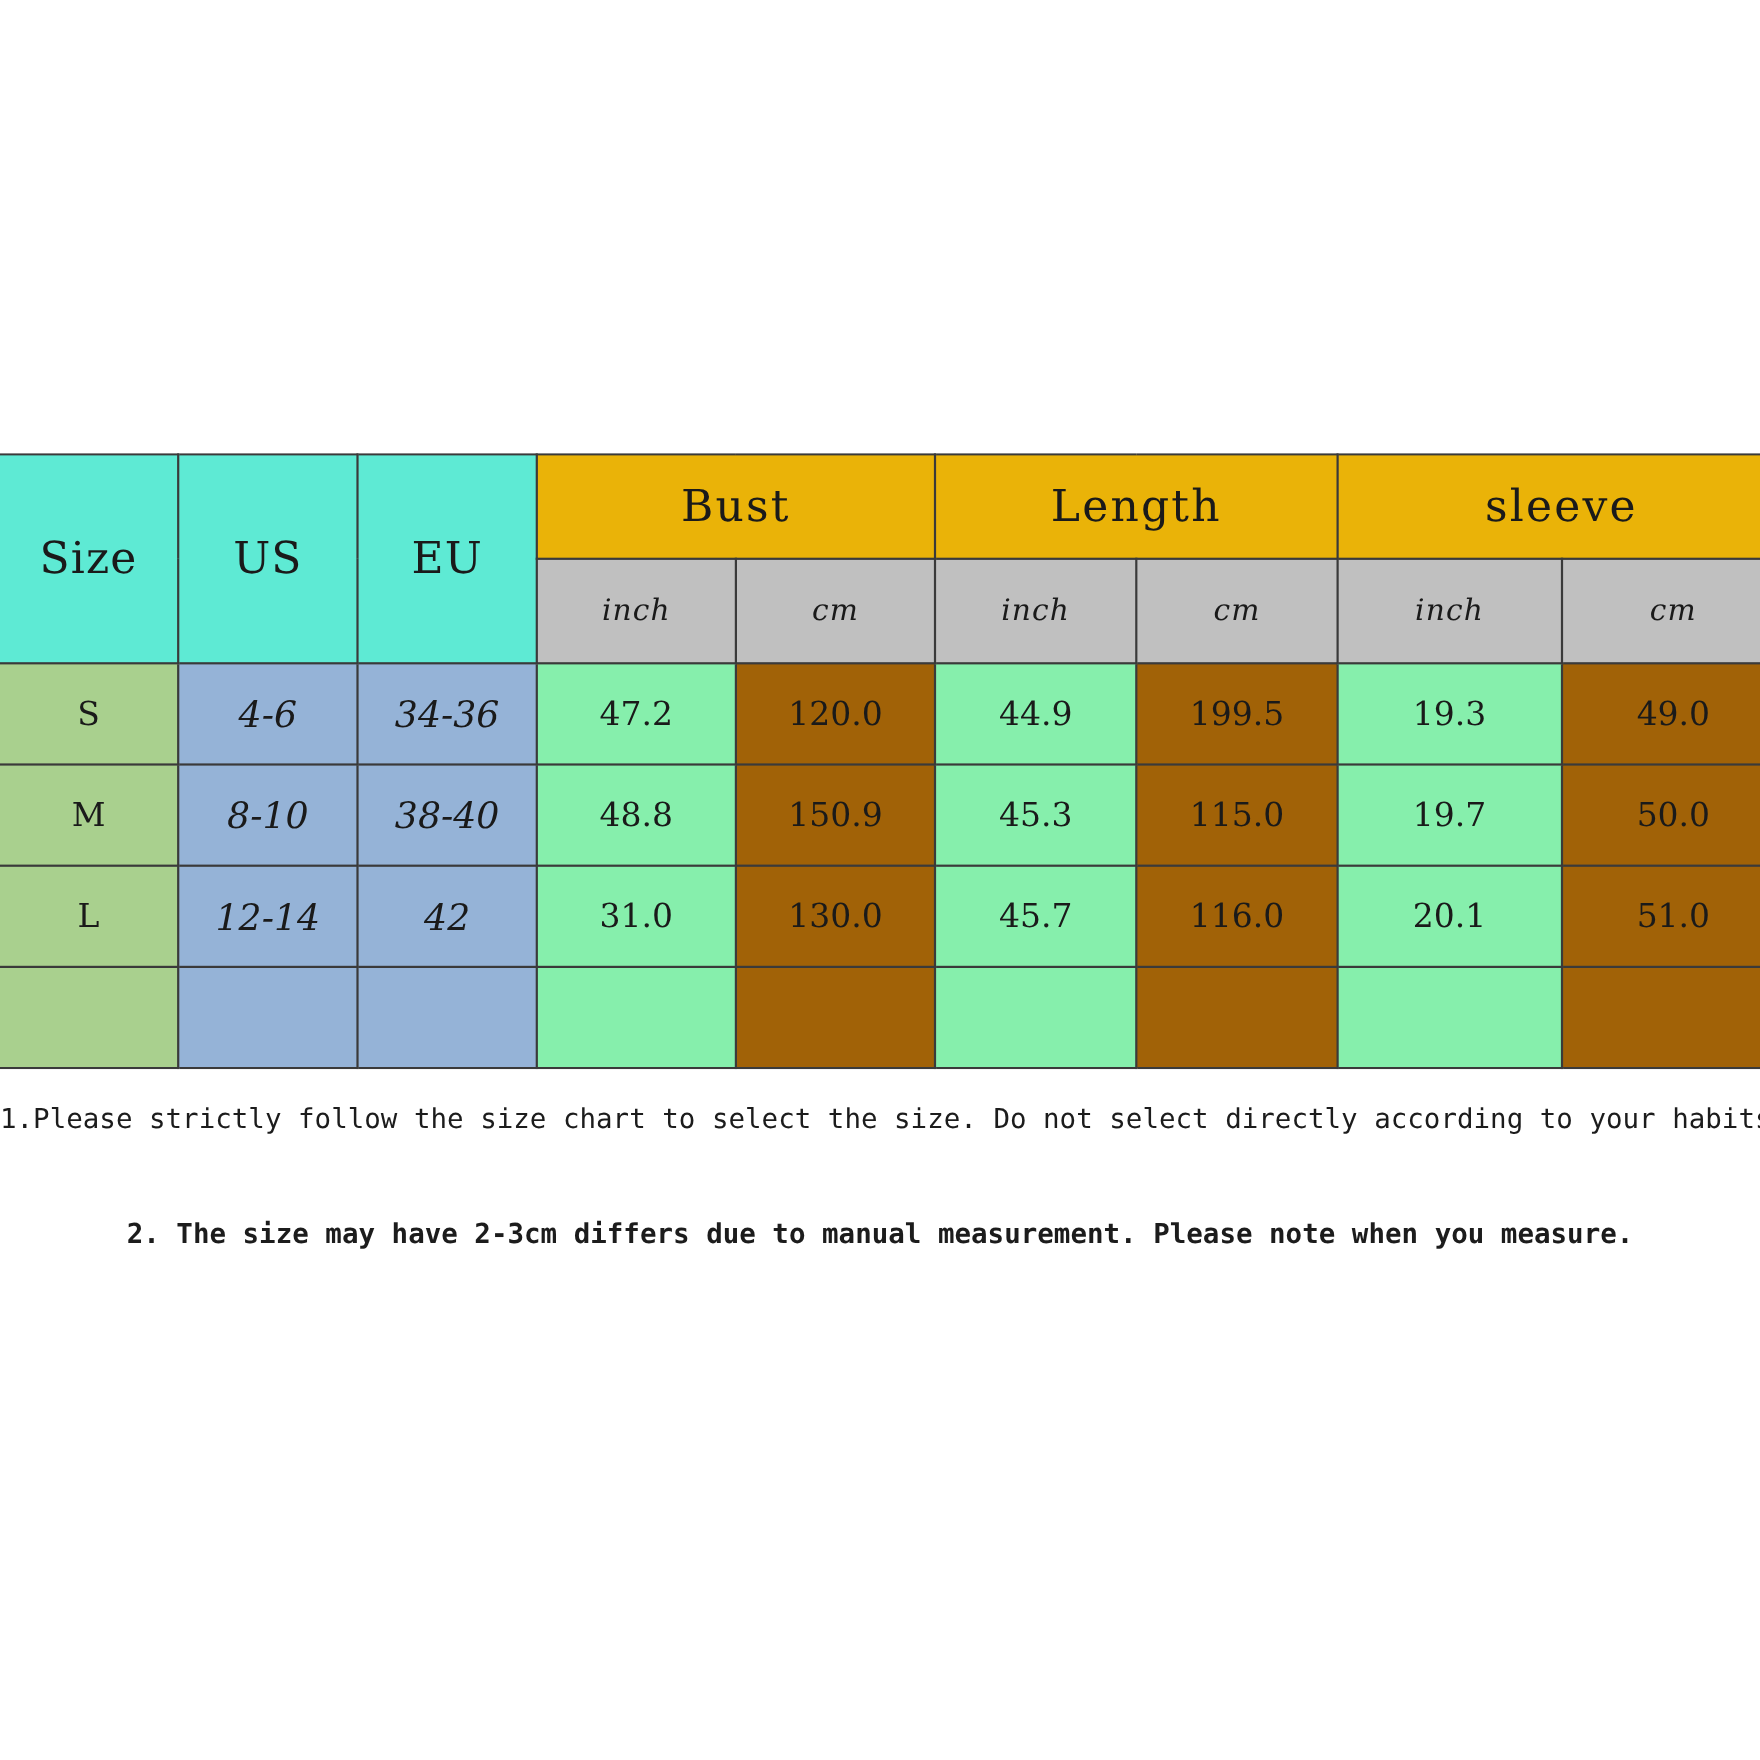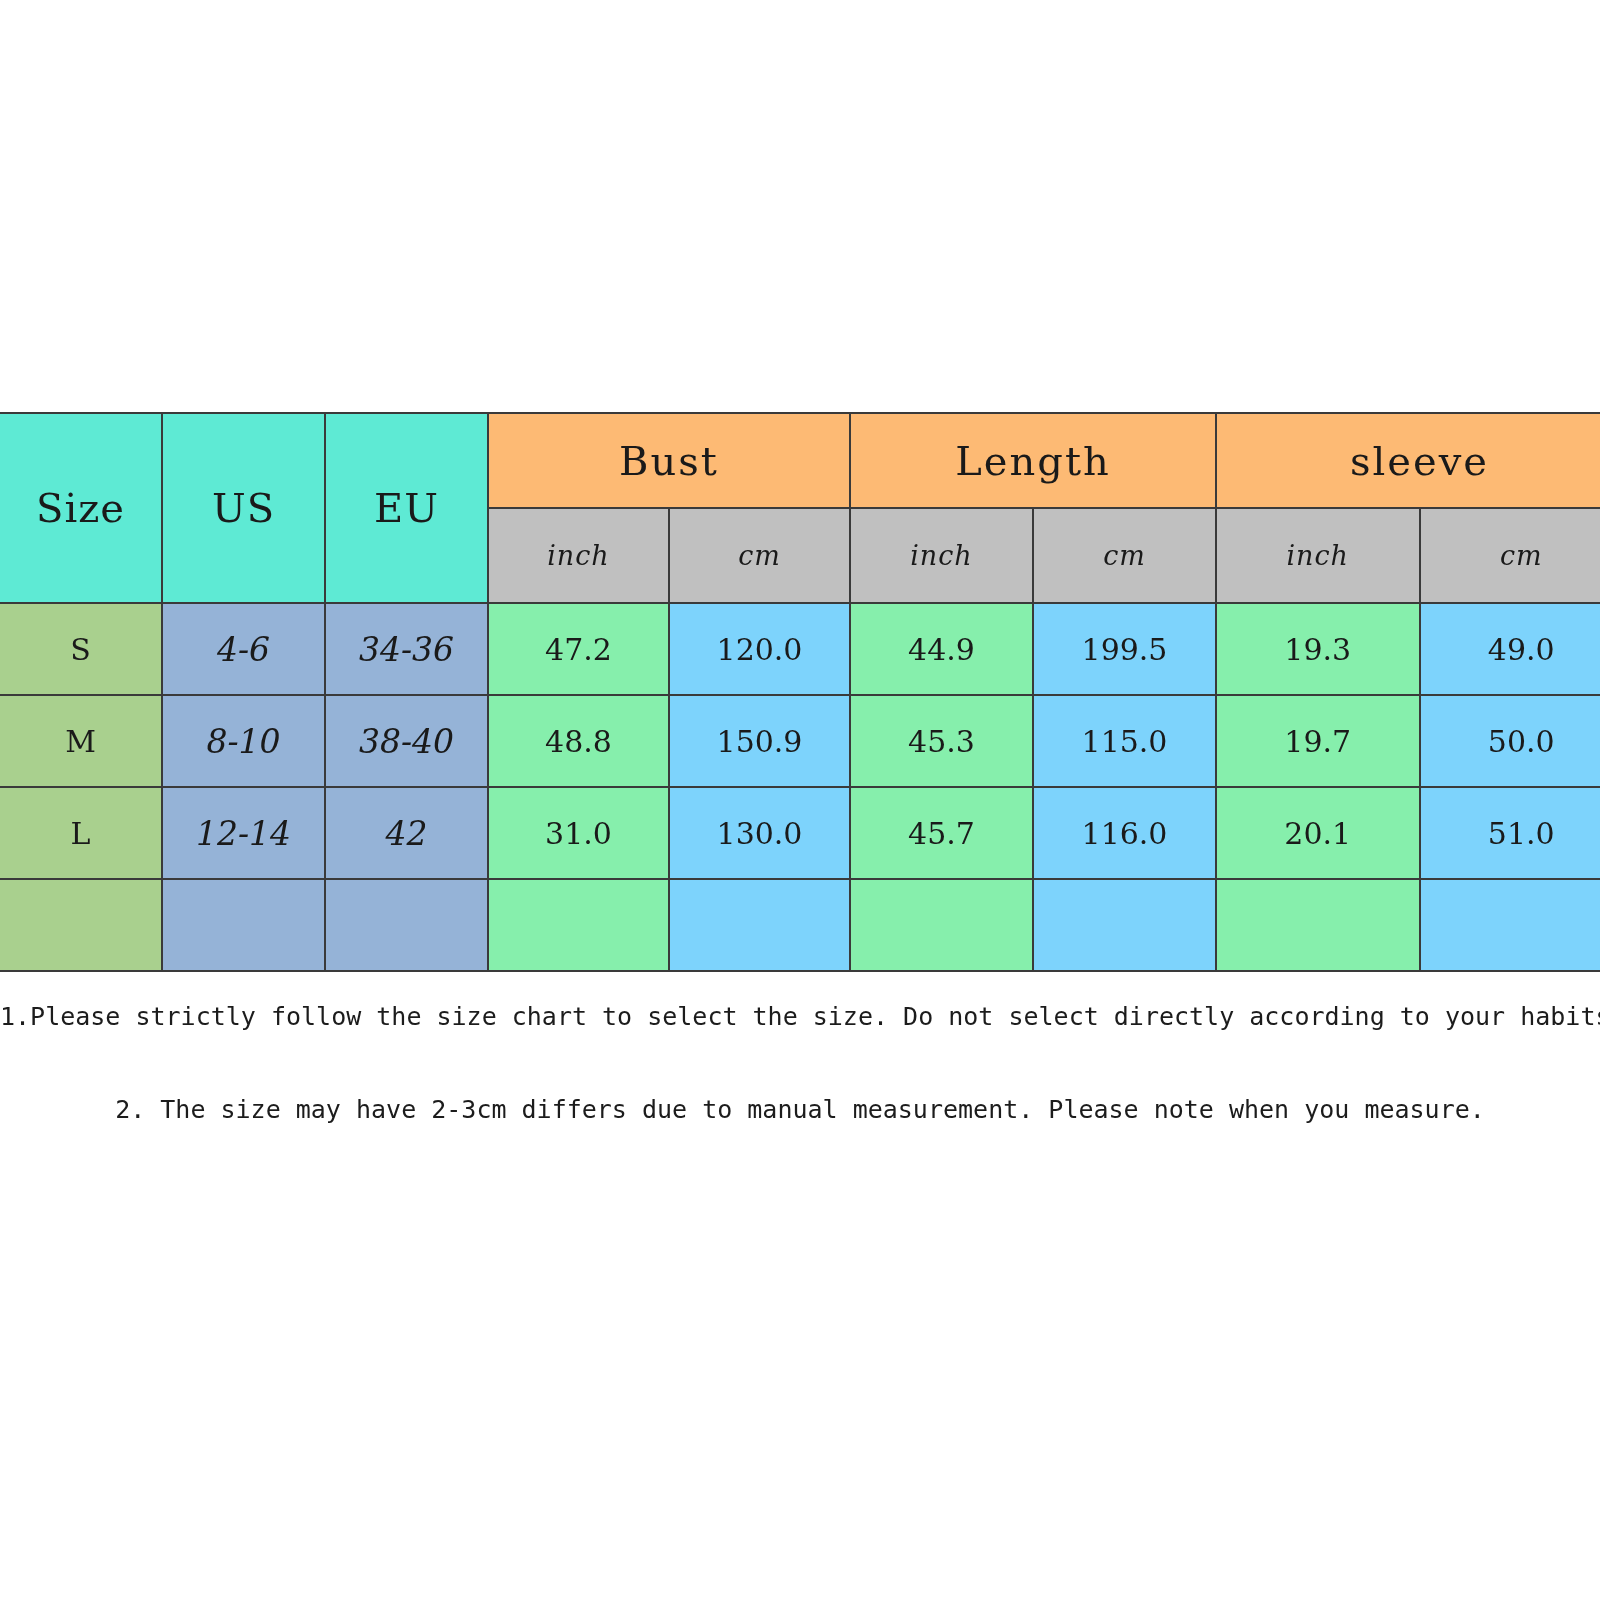--- a/index.html
+++ b/index.html
@@ -54,21 +54,21 @@
   
   .h-main {
     height: 93px;
     background: #5eead4;
     font-size: 40px;
     font-family: "DejaVu Serif", serif;
     letter-spacing: 1px;
   }
   .h-span {
     height: 93px;
-    background: #fdba74;
+    background: #eab308;
     font-size: 40px;
     letter-spacing: 2px;
   }
   .h-unit {
     height: 93px;
     background: #c0c0c0;
     font-size: 27px;
     font-style: italic;
     font-family: "DejaVu Serif", serif;
     letter-spacing: 1px;
@@ -87,42 +87,42 @@
     font-style: italic;
     font-weight: bold;
     font-family: "DejaVu Serif", serif;
   }
   .c-inch {
     background: #86efac;
     font-size: 30px;
     font-family: "DejaVu Serif", serif;
   }
   .c-cm {
-    background: #7dd3fc;
+    background: #a16207;
     font-size: 30px;
     font-family: "DejaVu Serif", serif;
   }
 
   
   .notes {
     position: absolute;
     left: 0;
     top: 988px;
     width: 1600px;
     text-align: center;
   }
   .note-line {
     font-family: "DejaVu Sans Mono", monospace;
     font-size: 25px;
     color: #1c1c1c;
     letter-spacing: 0px;
     white-space: nowrap;
   }
   .note-1 { margin: 0 0 0 0; padding-top: 14px; }
-  .note-2 { margin: 4px; padding-top: 60px; }
+  .note-2 { margin: 16px; padding-top: 60px; font-weight: bold; }
 </style>
 </head>
 <body>
 
 <div class="sheet">
 
   <div class="chart-wrap">
     <table class="size-chart">
       <thead>
         <tr>

